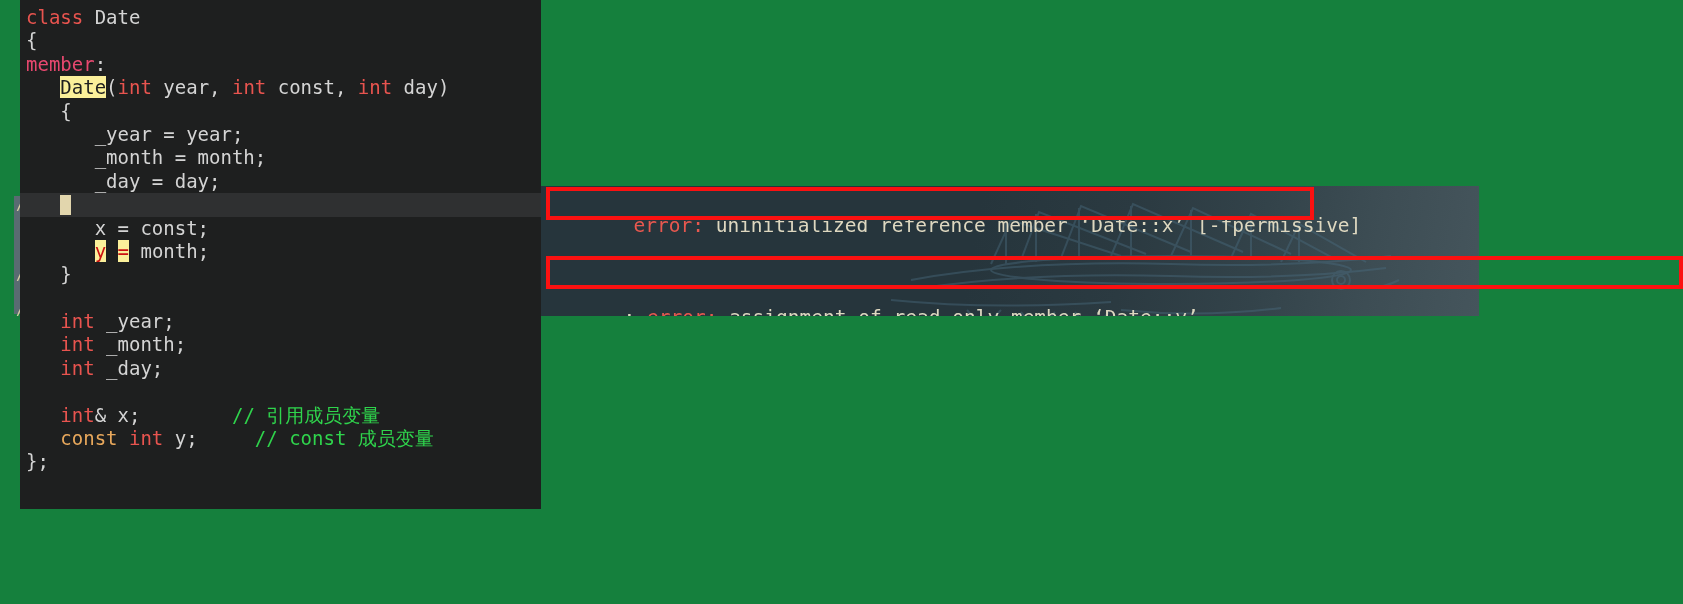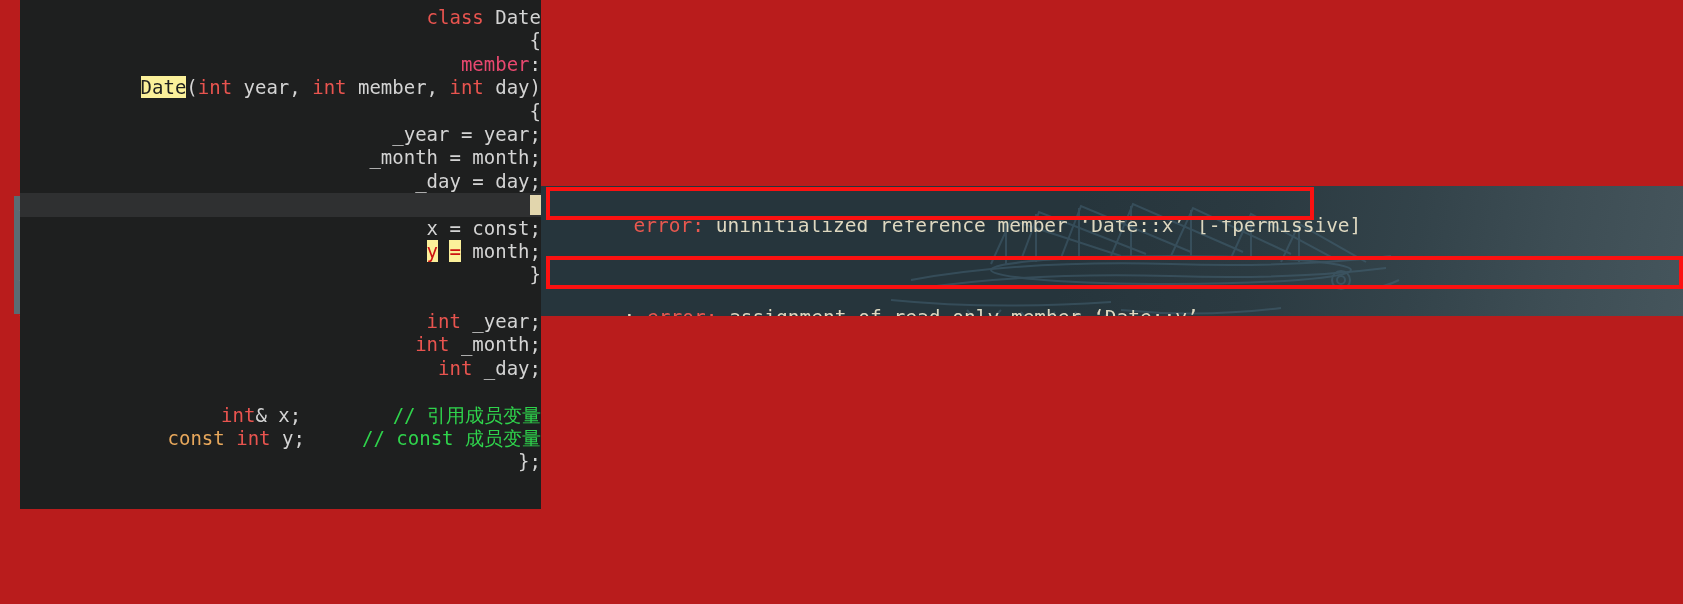--- a/index.html
+++ b/index.html
@@ -4,24 +4,23 @@
 <style>
   * { box-sizing: border-box; }
   html, body {
     margin: 0; padding: 0;
     background: #ffffff;
   }
   #screen {
     position: relative;
     width: 1683px;
     height: 604px;
-    background: #b91c1c;
+    background: #15803d;
     overflow: hidden;
     font-family: "DejaVu Sans Mono", "Liberation Mono", monospace;
-    text-align: right;
   }
 
   
   .behind-strip {
     position: absolute;
     left: 14px; top: 196px;
     width: 12px; height: 118px;
     background: #5a6b72;
     z-index: 1;
   }
@@ -71,21 +70,21 @@
   .cmt       { color: #2fd44c; }
   .constkw   { color: #e8a85c; }
   .hl-name   { background: #fbf09a; color: #1e1f1f; }
   .hl-y      { background: #fbf09a; color: #cc1111; }
   .hl-eq     { background: #fbf09a; color: #cc1111; }
 
   
   #terminal {
     position: absolute;
     left: 541px; top: 186px;
-    width: 1142px; height: 130px;
+    width: 938px; height: 130px;
     background: linear-gradient(100deg,#26353c 0%, #26353c 46%, #2b3a41 62%, #33434a 76%, #3d4d54 88%, #45555c 100%);
     overflow: hidden;
     z-index: 4;
   }
   
   #watermark {
     position: absolute;
     left: 330px; top: -26px;
     width: 560px; height: 190px;
     opacity: 0.5;
@@ -122,21 +121,21 @@
   <div class="behind-strip"></div>
   <div class="behind-glyph" style="top:198px;">/</div>
   <div class="behind-glyph" style="top:268px;">/</div>
   <div class="behind-glyph" style="top:303px;">/</div>
 
   <div id="editor">
     <div id="code-lines">
         <div class="code-line"><span class="kw">class </span><span class="plain">Date</span></div>
         <div class="code-line"><span class="plain">{</span></div>
         <div class="code-line"><span class="acc">member</span><span class="plain">:</span></div>
-        <div class="code-line"><span class="plain">   </span><span class="hl-name">Date</span><span class="plain">(</span><span class="kw">int</span><span class="plain"> year, </span><span class="kw">int</span><span class="plain"> member, </span><span class="kw">int</span><span class="plain"> day)</span></div>
+        <div class="code-line"><span class="plain">   </span><span class="hl-name">Date</span><span class="plain">(</span><span class="kw">int</span><span class="plain"> year, </span><span class="kw">int</span><span class="plain"> const, </span><span class="kw">int</span><span class="plain"> day)</span></div>
         <div class="code-line"><span class="plain">   {</span></div>
         <div class="code-line"><span class="plain">      _year = year;</span></div>
         <div class="code-line"><span class="plain">      _month = month;</span></div>
         <div class="code-line"><span class="plain">      _day = day;</span></div>
         <div class="code-line cursorline"><span class="plain">   </span><span class="cursor-block"></span></div>
         <div class="code-line"><span class="plain">      x = const;</span></div>
         <div class="code-line"><span class="plain">      </span><span class="hl-y">y</span><span class="plain"> </span><span class="hl-eq">=</span><span class="plain"> month;</span></div>
         <div class="code-line"><span class="plain">   }</span></div>
         <div class="code-line"><span class="plain"></span></div>
         <div class="code-line"><span class="plain">   </span><span class="kw">int</span><span class="plain"> _year;</span></div>

